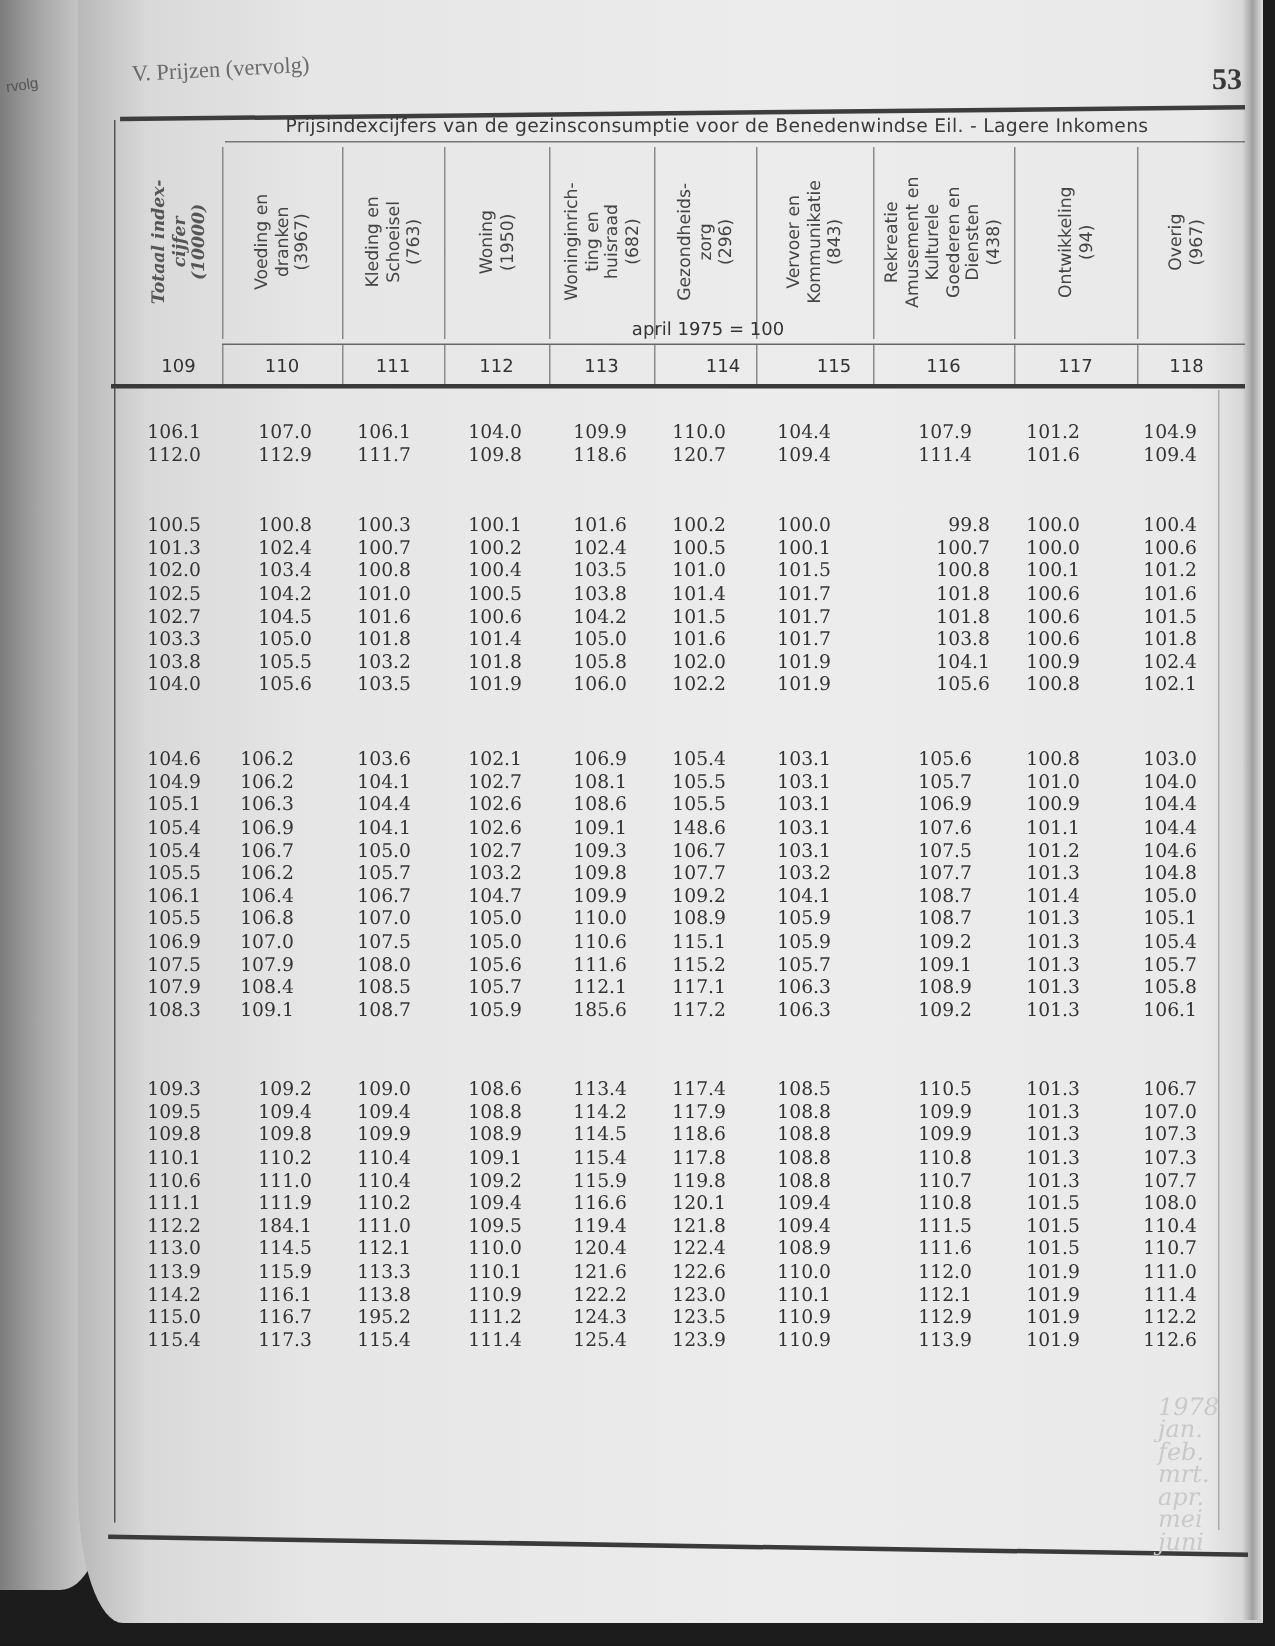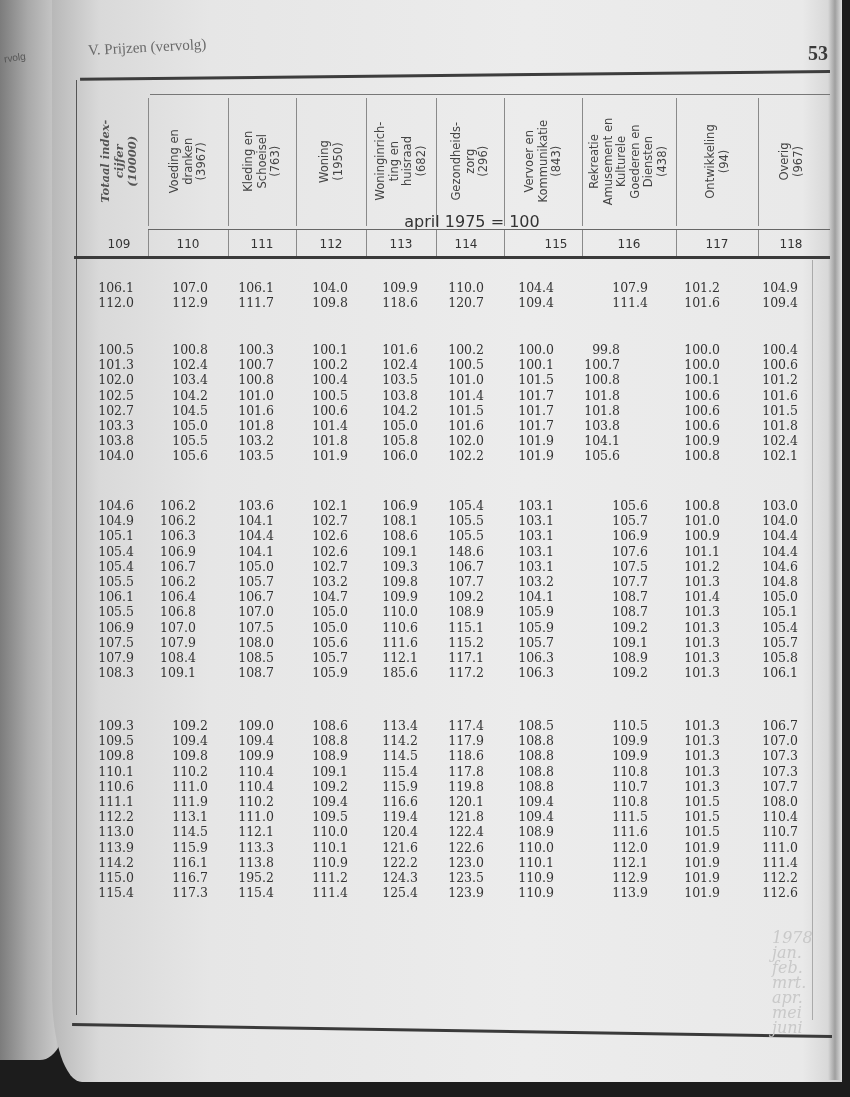--- a/index.html
+++ b/index.html
@@ -48,21 +48,21 @@
   }
   .col-head .rot {
     transform: rotate(-90deg); white-space: pre; text-align: center;
     font-family: "DejaVu Sans", sans-serif; font-size: 11.5px; line-height: 13.5px; color: #444;
   }
   .col-head .rot.italic { font-family: "DejaVu Serif", serif; font-style: italic; font-weight: bold; color: #555; }
   .col-divider { position: absolute; top: 98px; width: 1px; height: 128px; background: #8a8a8a; }
 
   .base-label {
     position: absolute; left: 330px; top: 212px; width: 180px; text-align: center;
-    font-family: "DejaVu Sans", sans-serif; font-size: 16px; color: #333;
+    font-family: "DejaVu Sans", sans-serif; font-size: 12px; color: #333;
   }
   .code-rule-top { position: absolute; left: 96px; top: 229px; width: 682px; height: 1px; background: #666; }
   .code-cell {
     position: absolute; top: 233px; height: 22px; text-align: center;
     font-family: "DejaVu Sans", sans-serif; font-size: 12px; color: #333; line-height: 22px;
   }
   .code-divider { position: absolute; top: 230px; width: 1px; height: 26px; background: #8a8a8a; }
   .code-rule-bottom { position: absolute; left: 22px; top: 256px; width: 756px; height: 3px; background: #3a3a3a; }
 
   .data-block { position: absolute; }
@@ -85,20 +85,21 @@
     <span class="ghost ghost-tag">rvolg</span>
   </div>
 
   <div class="page">
     <div class="page-edge"></div>
 
     <div class="running-head">V. Prijzen (vervolg)</div>
     <div class="page-number">53</div>
 
     <div class="top-rule"></div>
+    <div class="table-title">Prijsindexcijfers van de gezinsconsumptie voor de Benedenwindse Eil. - Lagere Inkomens</div>
     <div class="title-rule"></div>
 
     <div class="stub-left"></div>
 
     <div id="col-heads">
         <div class="col-head" style="left: 38px; width: 58px;">
           <div class="rot italic">Totaal index-
 cijfer
 (10000)</div>
         </div>
@@ -165,21 +166,21 @@
         <div class="code-cell" style="left: 38px; width: 58px;">109</div>
         <div class="code-divider" style="left: 96px;"></div>
         <div class="code-cell" style="left: 96px; width: 80px;">110</div>
         <div class="code-divider" style="left: 176px;"></div>
         <div class="code-cell" style="left: 176px; width: 68px;">111</div>
         <div class="code-divider" style="left: 244px;"></div>
         <div class="code-cell" style="left: 244px; width: 70px;">112</div>
         <div class="code-divider" style="left: 314px;"></div>
         <div class="code-cell" style="left: 314px; width: 70px;">113</div>
         <div class="code-divider" style="left: 384px;"></div>
-        <div class="code-cell" style="left: 368px; width: 68px; padding-left: 24px;">114</div>
+        <div class="code-cell" style="left: 384px; width: 68px; padding-left: 24px;">114</div>
         <div class="code-divider" style="left: 452px;"></div>
         <div class="code-cell" style="left: 452px; width: 78px; margin-left: 13px;">115</div>
         <div class="code-divider" style="left: 530px;"></div>
         <div class="code-cell" style="left: 530px; width: 94px;">116</div>
         <div class="code-divider" style="left: 624px;"></div>
         <div class="code-cell" style="left: 624px; width: 82px;">117</div>
         <div class="code-divider" style="left: 706px;"></div>
         <div class="code-cell" style="left: 706px; width: 66px;">118</div>
       </div>
     <div class="code-rule-bottom"></div>
@@ -291,21 +292,21 @@
           <div class="data-col" style="left: 442px; width: 60px; top: 342px;">
             <div>100.0</div>
             <div>100.1</div>
             <div>101.5</div>
             <div>101.7</div>
             <div>101.7</div>
             <div>101.7</div>
             <div>101.9</div>
             <div>101.9</div>
           </div>
-          <div class="data-col" style="left: 508px; width: 60px; top: 342px;">
+          <div class="data-col" style="left: 548px; width: 60px; top: 342px;">
             <div>99.8</div>
             <div>100.7</div>
             <div>100.8</div>
             <div>101.8</div>
             <div>101.8</div>
             <div>103.8</div>
             <div>104.1</div>
             <div>105.6</div>
           </div>
           <div class="data-col" style="left: 608px; width: 60px; top: 342px;">
@@ -486,21 +487,21 @@
             <div>115.0</div>
             <div>115.4</div>
           </div>
           <div class="data-col" style="left: 96px; width: 60px; top: 718px;">
             <div>109.2</div>
             <div>109.4</div>
             <div>109.8</div>
             <div>110.2</div>
             <div>111.0</div>
             <div>111.9</div>
-            <div>113.1</div>
+            <div>184.1</div>
             <div>114.5</div>
             <div>115.9</div>
             <div>116.1</div>
             <div>116.7</div>
             <div>117.3</div>
           </div>
           <div class="data-col" style="left: 162px; width: 60px; top: 718px;">
             <div>109.0</div>
             <div>109.4</div>
             <div>109.9</div>

